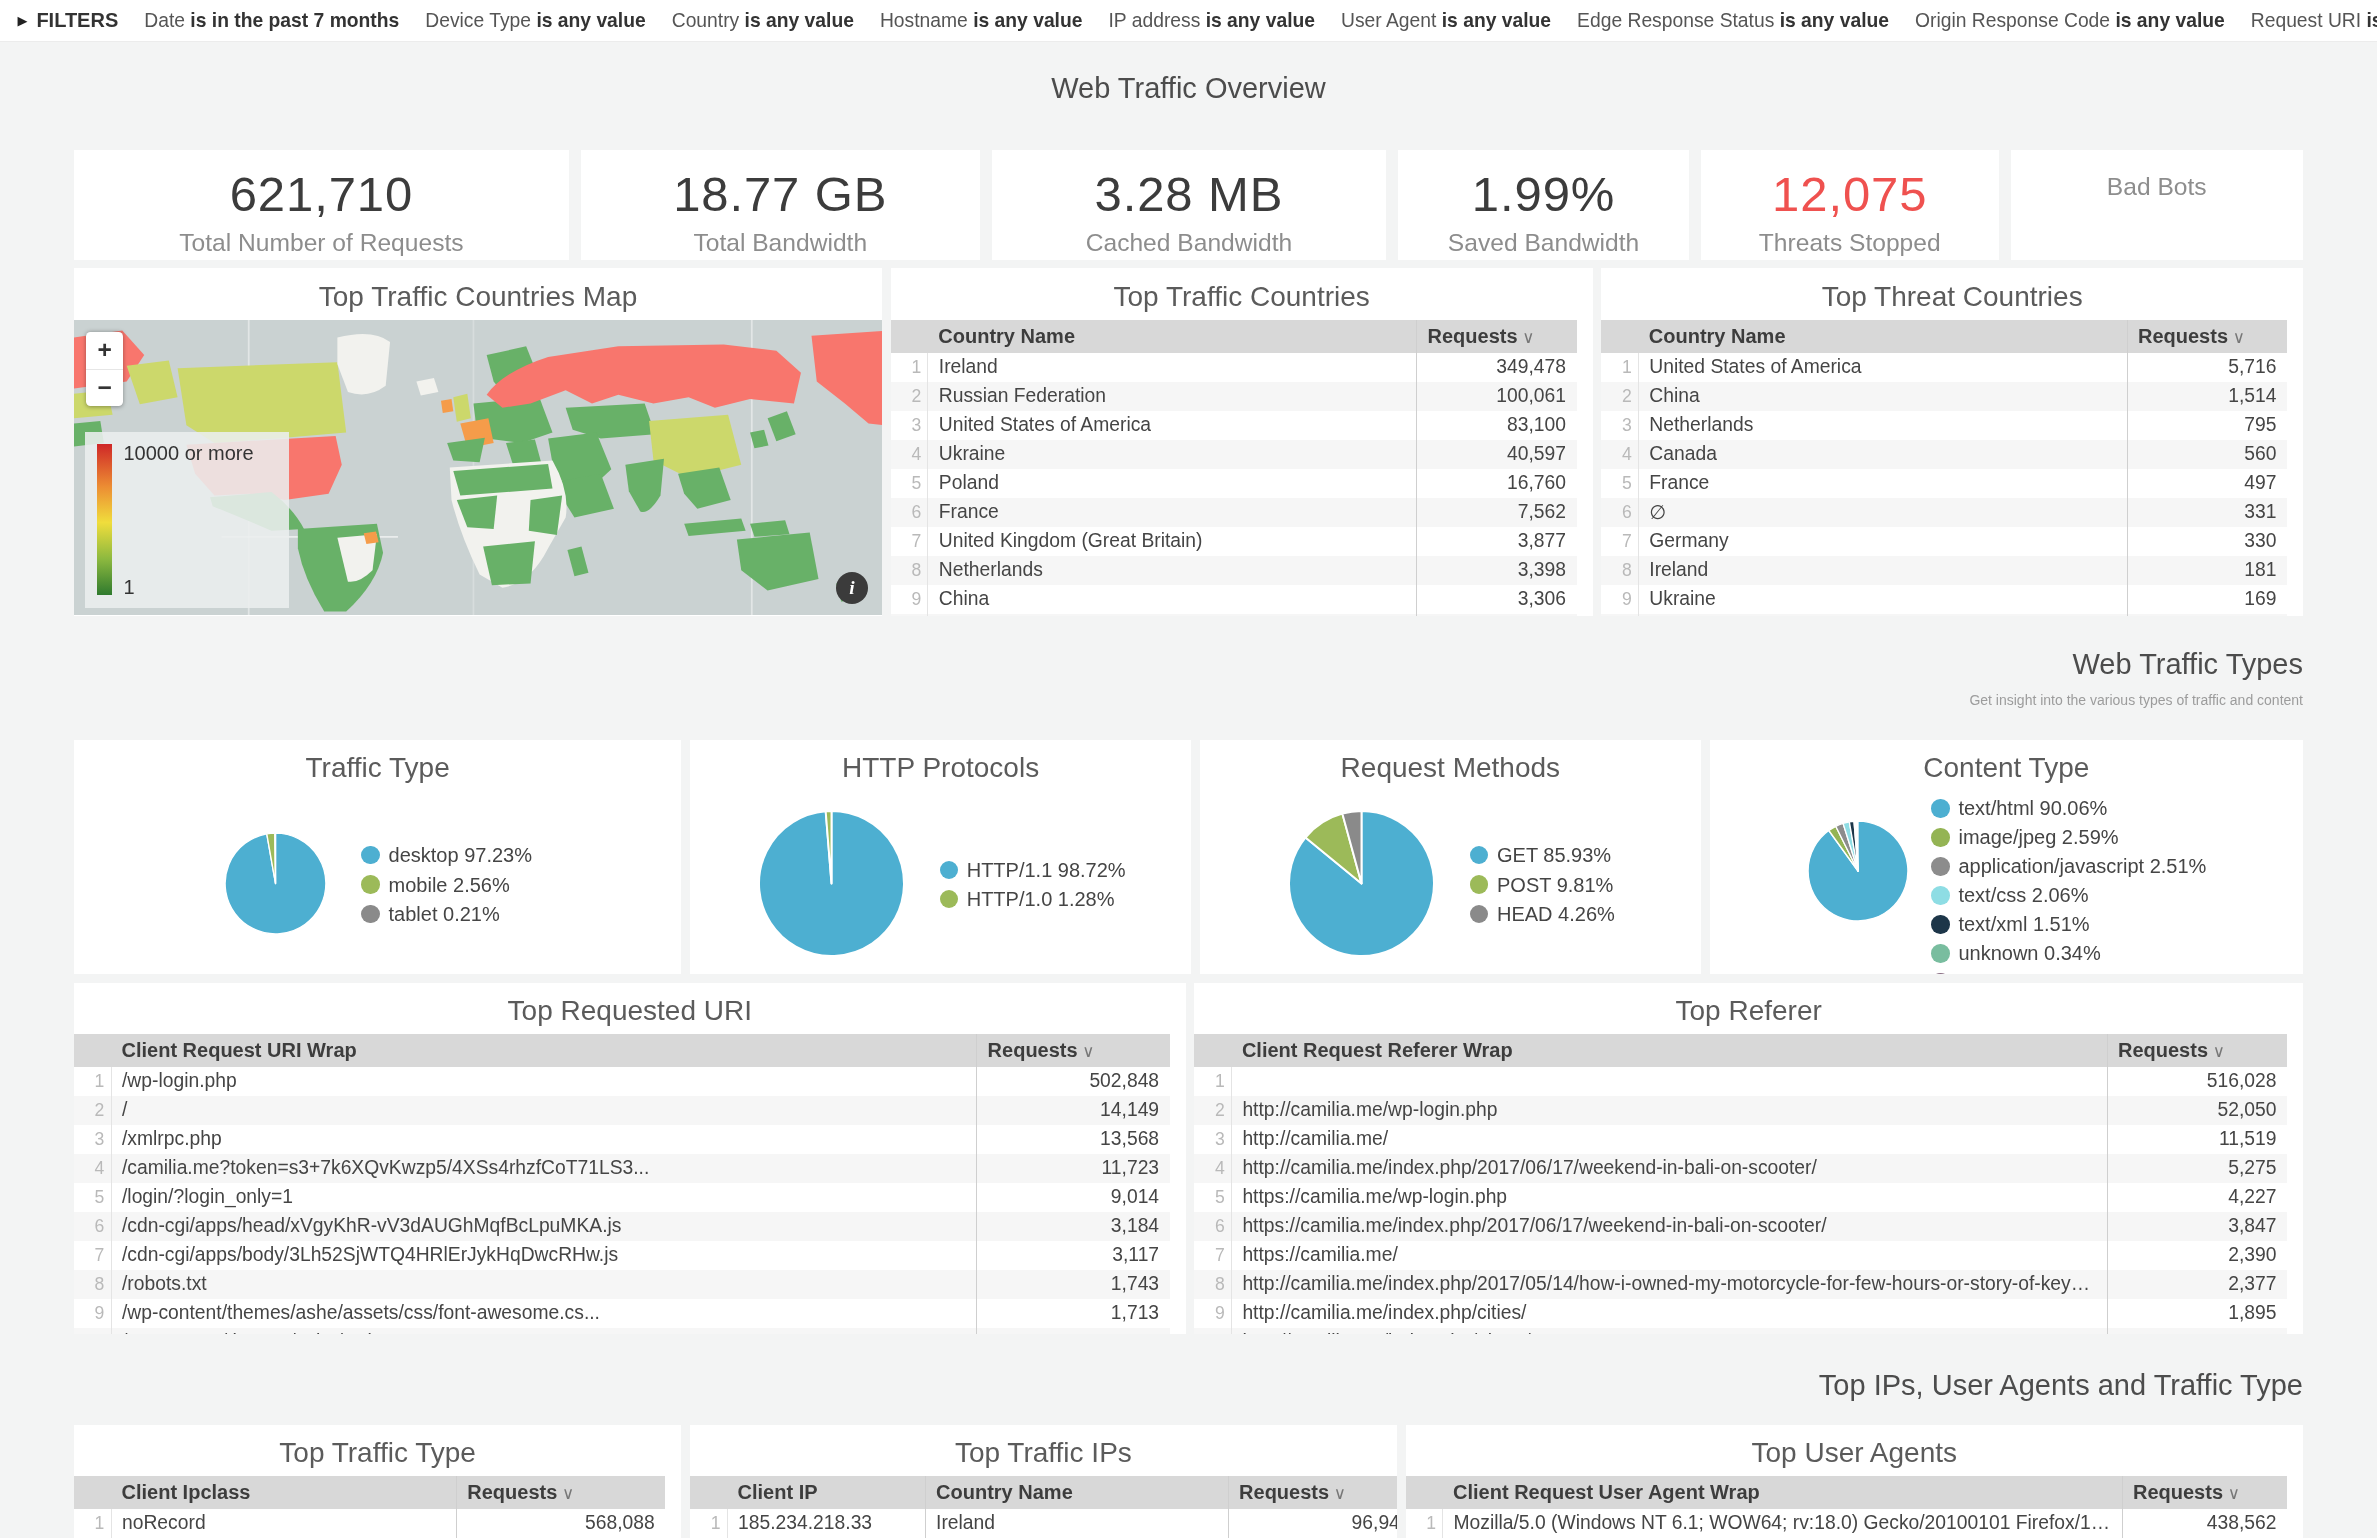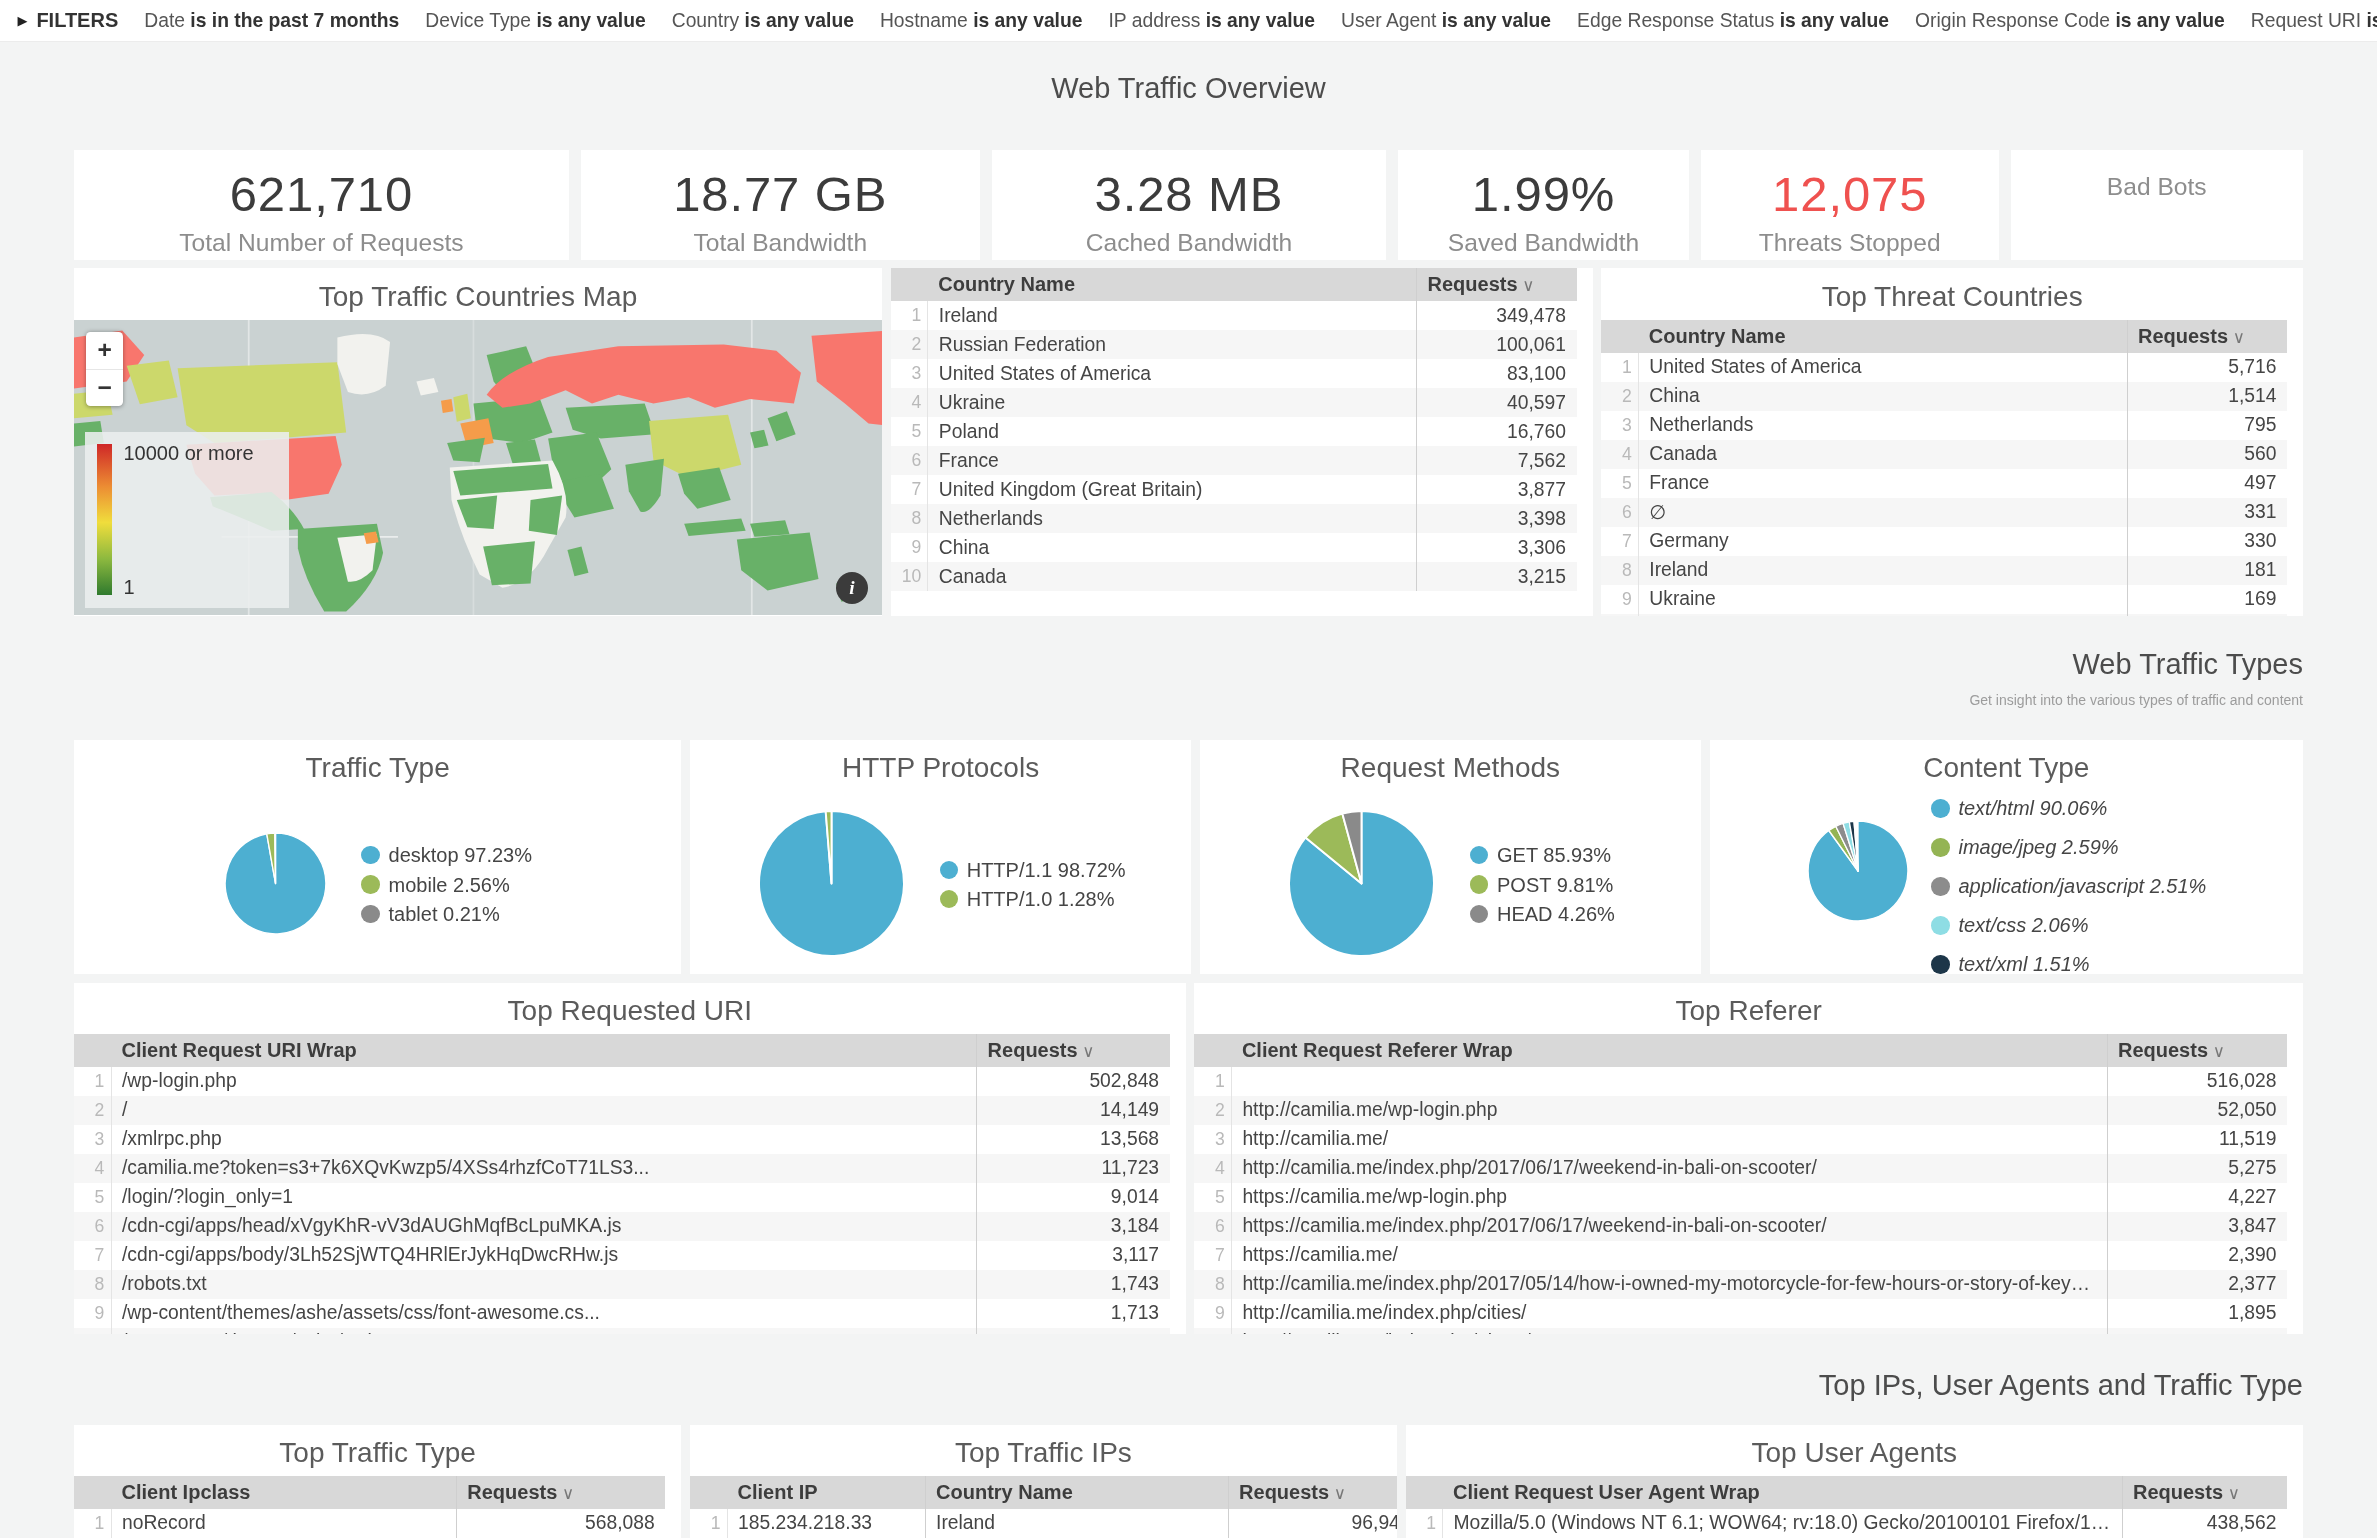--- a/index.html
+++ b/index.html
@@ -82,21 +82,21 @@
   .section-head { text-align:right; padding:32px 0; }
   .sec-title { font-size:29px; color:#4c4c4c; font-weight:400; }
   .sec-sub { font-size:14px; color:#9c9c9c; margin-top:10.5px; }
 
   
   .pie-row .panel { height:234px; }
   .p-pie1 { width:611px; } .p-pie2, .p-pie3 { width:504px; } .p-pie4 { width:597px; }
   .pie-body { display:flex; align-items:center; justify-content:center; gap:33px; height:calc(100% - 47px); }
   .p-pie4 .pie-body { gap:21px; align-items:flex-start; padding-top:5.3px; }
   .plegend { display:flex; flex-direction:column; gap:5.3px; }
-  .p-pie4 .plegend { gap:15px;font-style:italic; }
+  .p-pie4 .plegend { gap:5px; }
   .litem { display:flex; align-items:center; gap:8.8px; font-size:20px; color:#454545; line-height:24px; }
   .dot { width:18.4px; height:18.4px; border-radius:50%; flex:0 0 auto; }
 
   .uri-row .panel { height:351px; }
   .p-uri { width:1118px; } .p-ref { width:1115px; }
   .uri-row { margin-top:8.8px; }
   .row2 { margin-top:8.8px; }
 
   .bottom-row .panel { height:211px; }
   .p-ipclass { width:611px; } .p-ips { width:711px; } .p-ua { width:903px; }
@@ -219,20 +219,21 @@
         <div class="maplegend">
           <div class="gradbar"></div>
           <div class="lg-top">10000 or more</div>
           <div class="lg-bot">1</div>
         </div>
         <div class="infobtn">i</div>
       </div>
     </div>
 
     <div class="panel p-countries">
+      <div class="ptitle">Top Traffic Countries</div>
       <div>
           <table>
             <colgroup>
               <col class="cg">
               <col class="c0">
               <col class="c1">
             </colgroup>
             <thead>
               <tr>
                 <th class="gut"></th>

